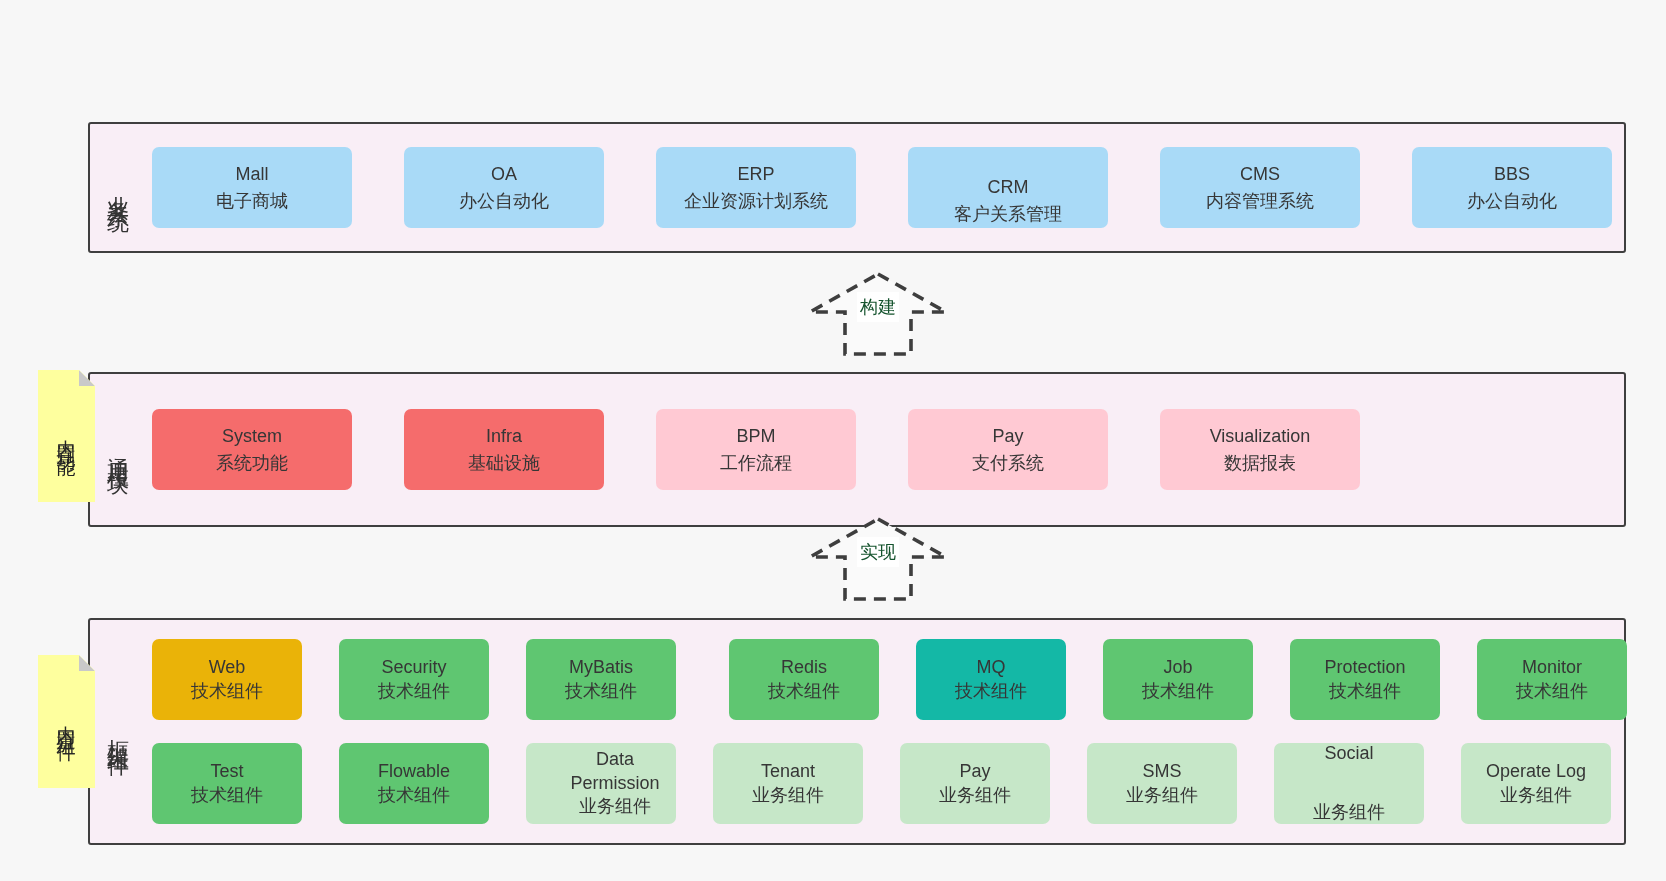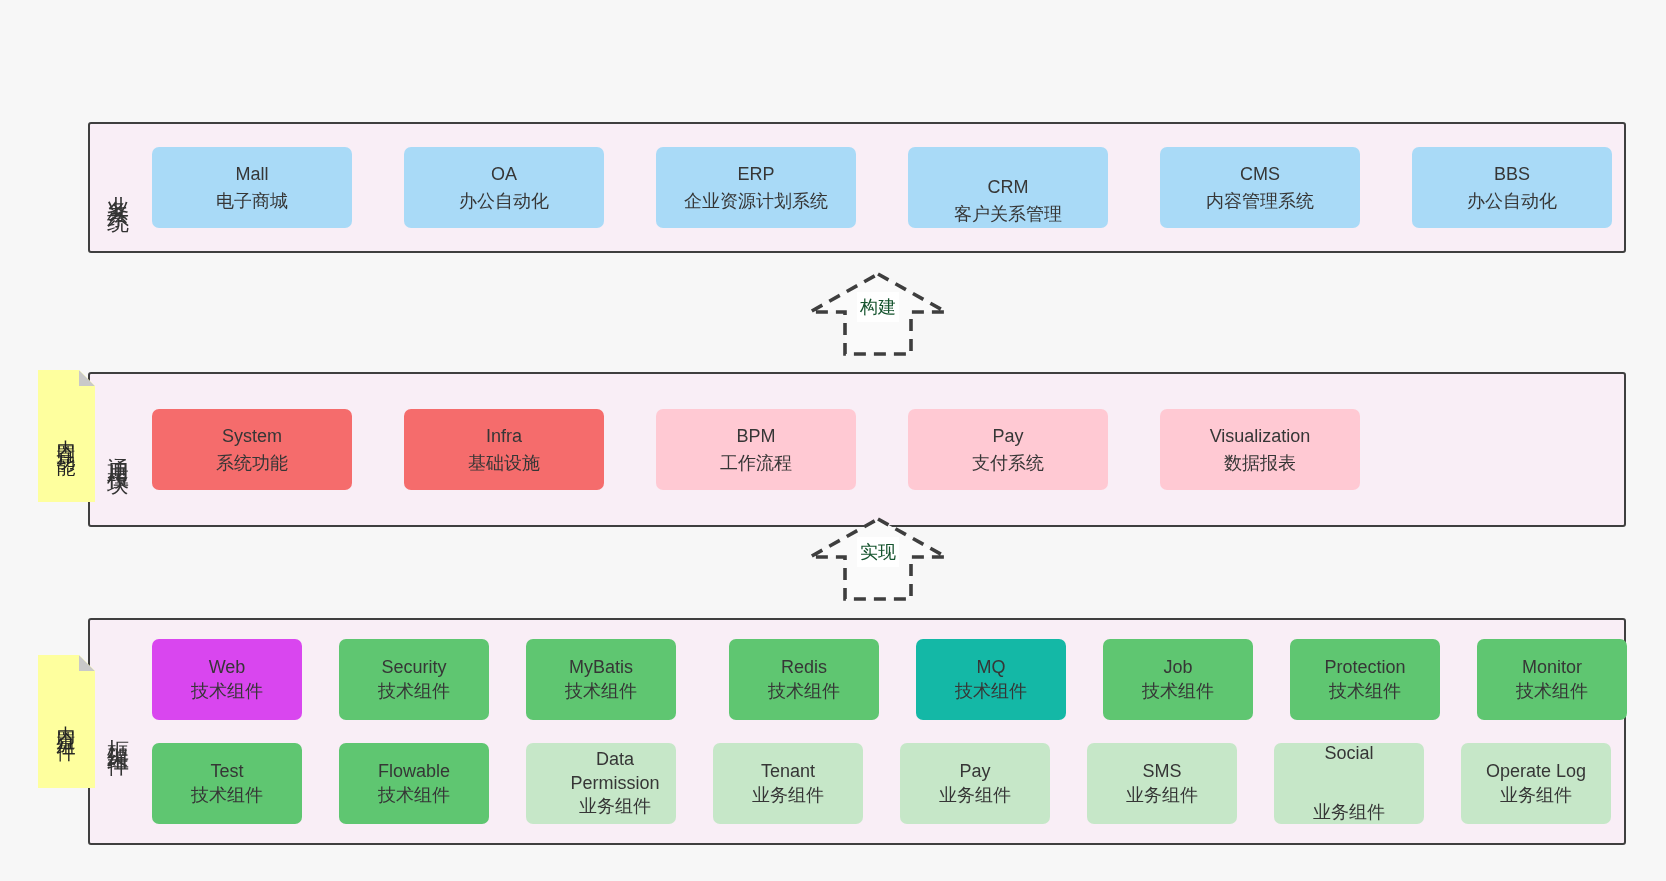--- a/index.html
+++ b/index.html
@@ -174,21 +174,21 @@
         </div>
       </div>
   </section>
 
   <section class="layer layer-3">
     <div class="label-col">
       <span class="v-label">框架组件</span>
     </div>
     <div class="content">
         <div class="box-row">
-          <div class="box" style="background: #d946ef;">
+          <div class="box" style="background: #eab308;">
             <span class="box-title">Web</span>
             <span class="box-sub">技术组件</span>
           </div>
           <div class="box" style="background: rgb(95, 198, 113);">
             <span class="box-title">Security</span>
             <span class="box-sub">技术组件</span>
           </div>
           <div class="box" style="background: rgb(95, 198, 113);">
             <span class="box-title">MyBatis</span>
             <span class="box-sub">技术组件</span>

